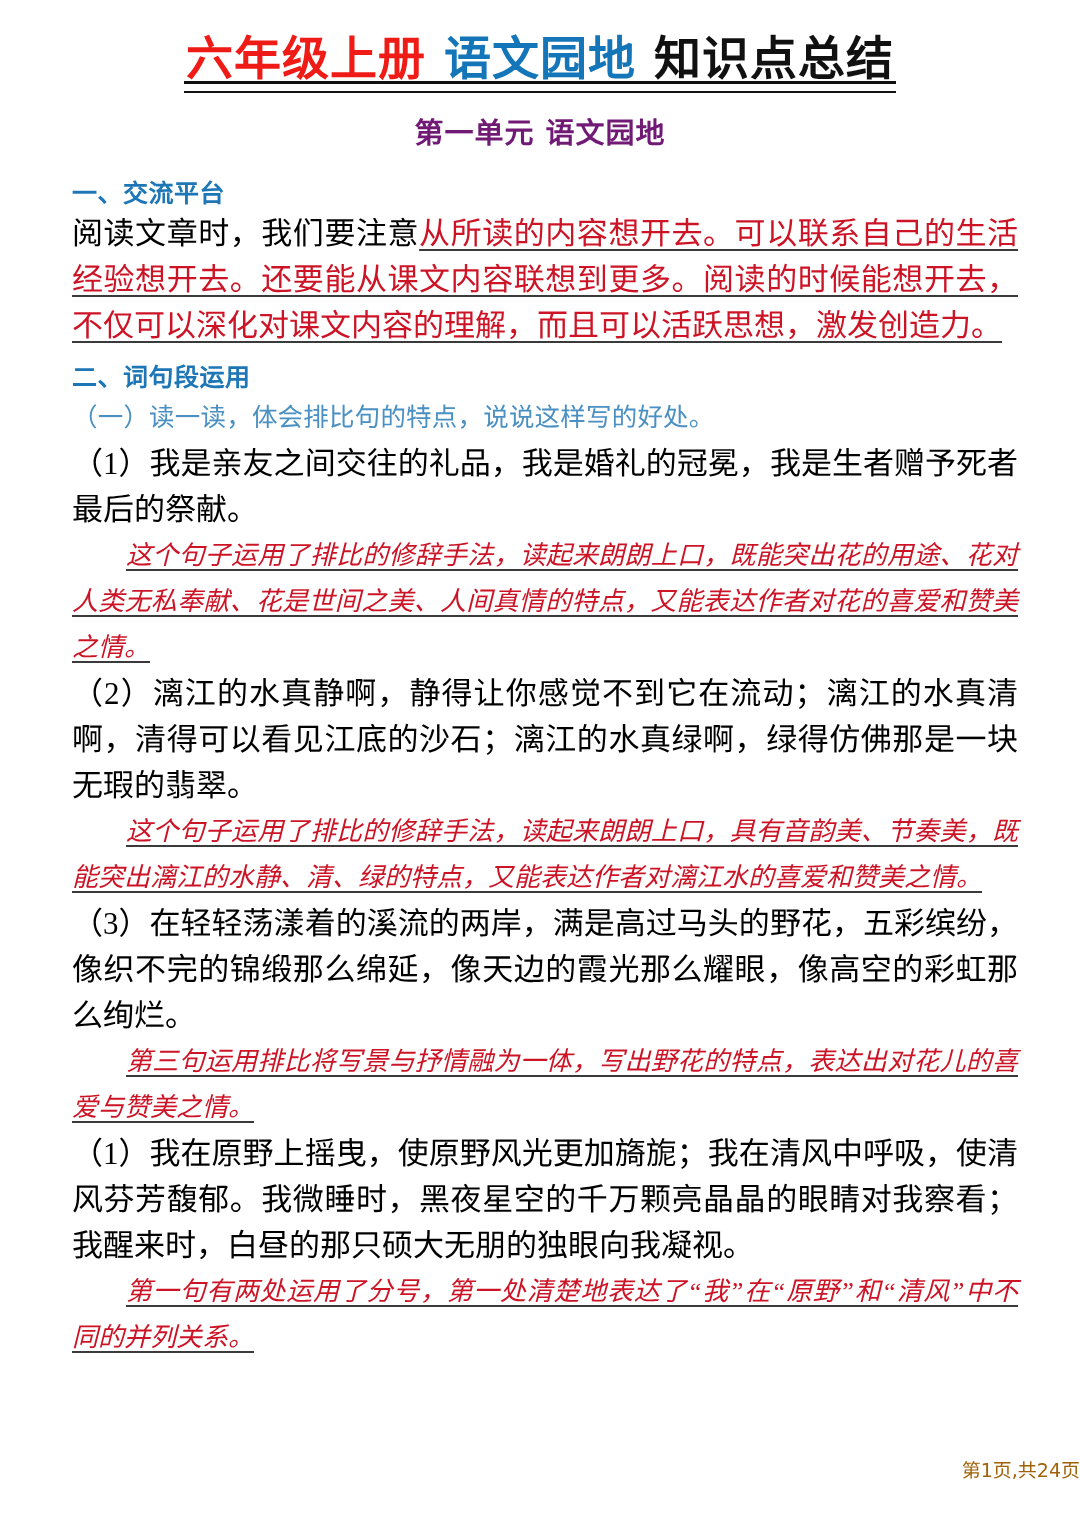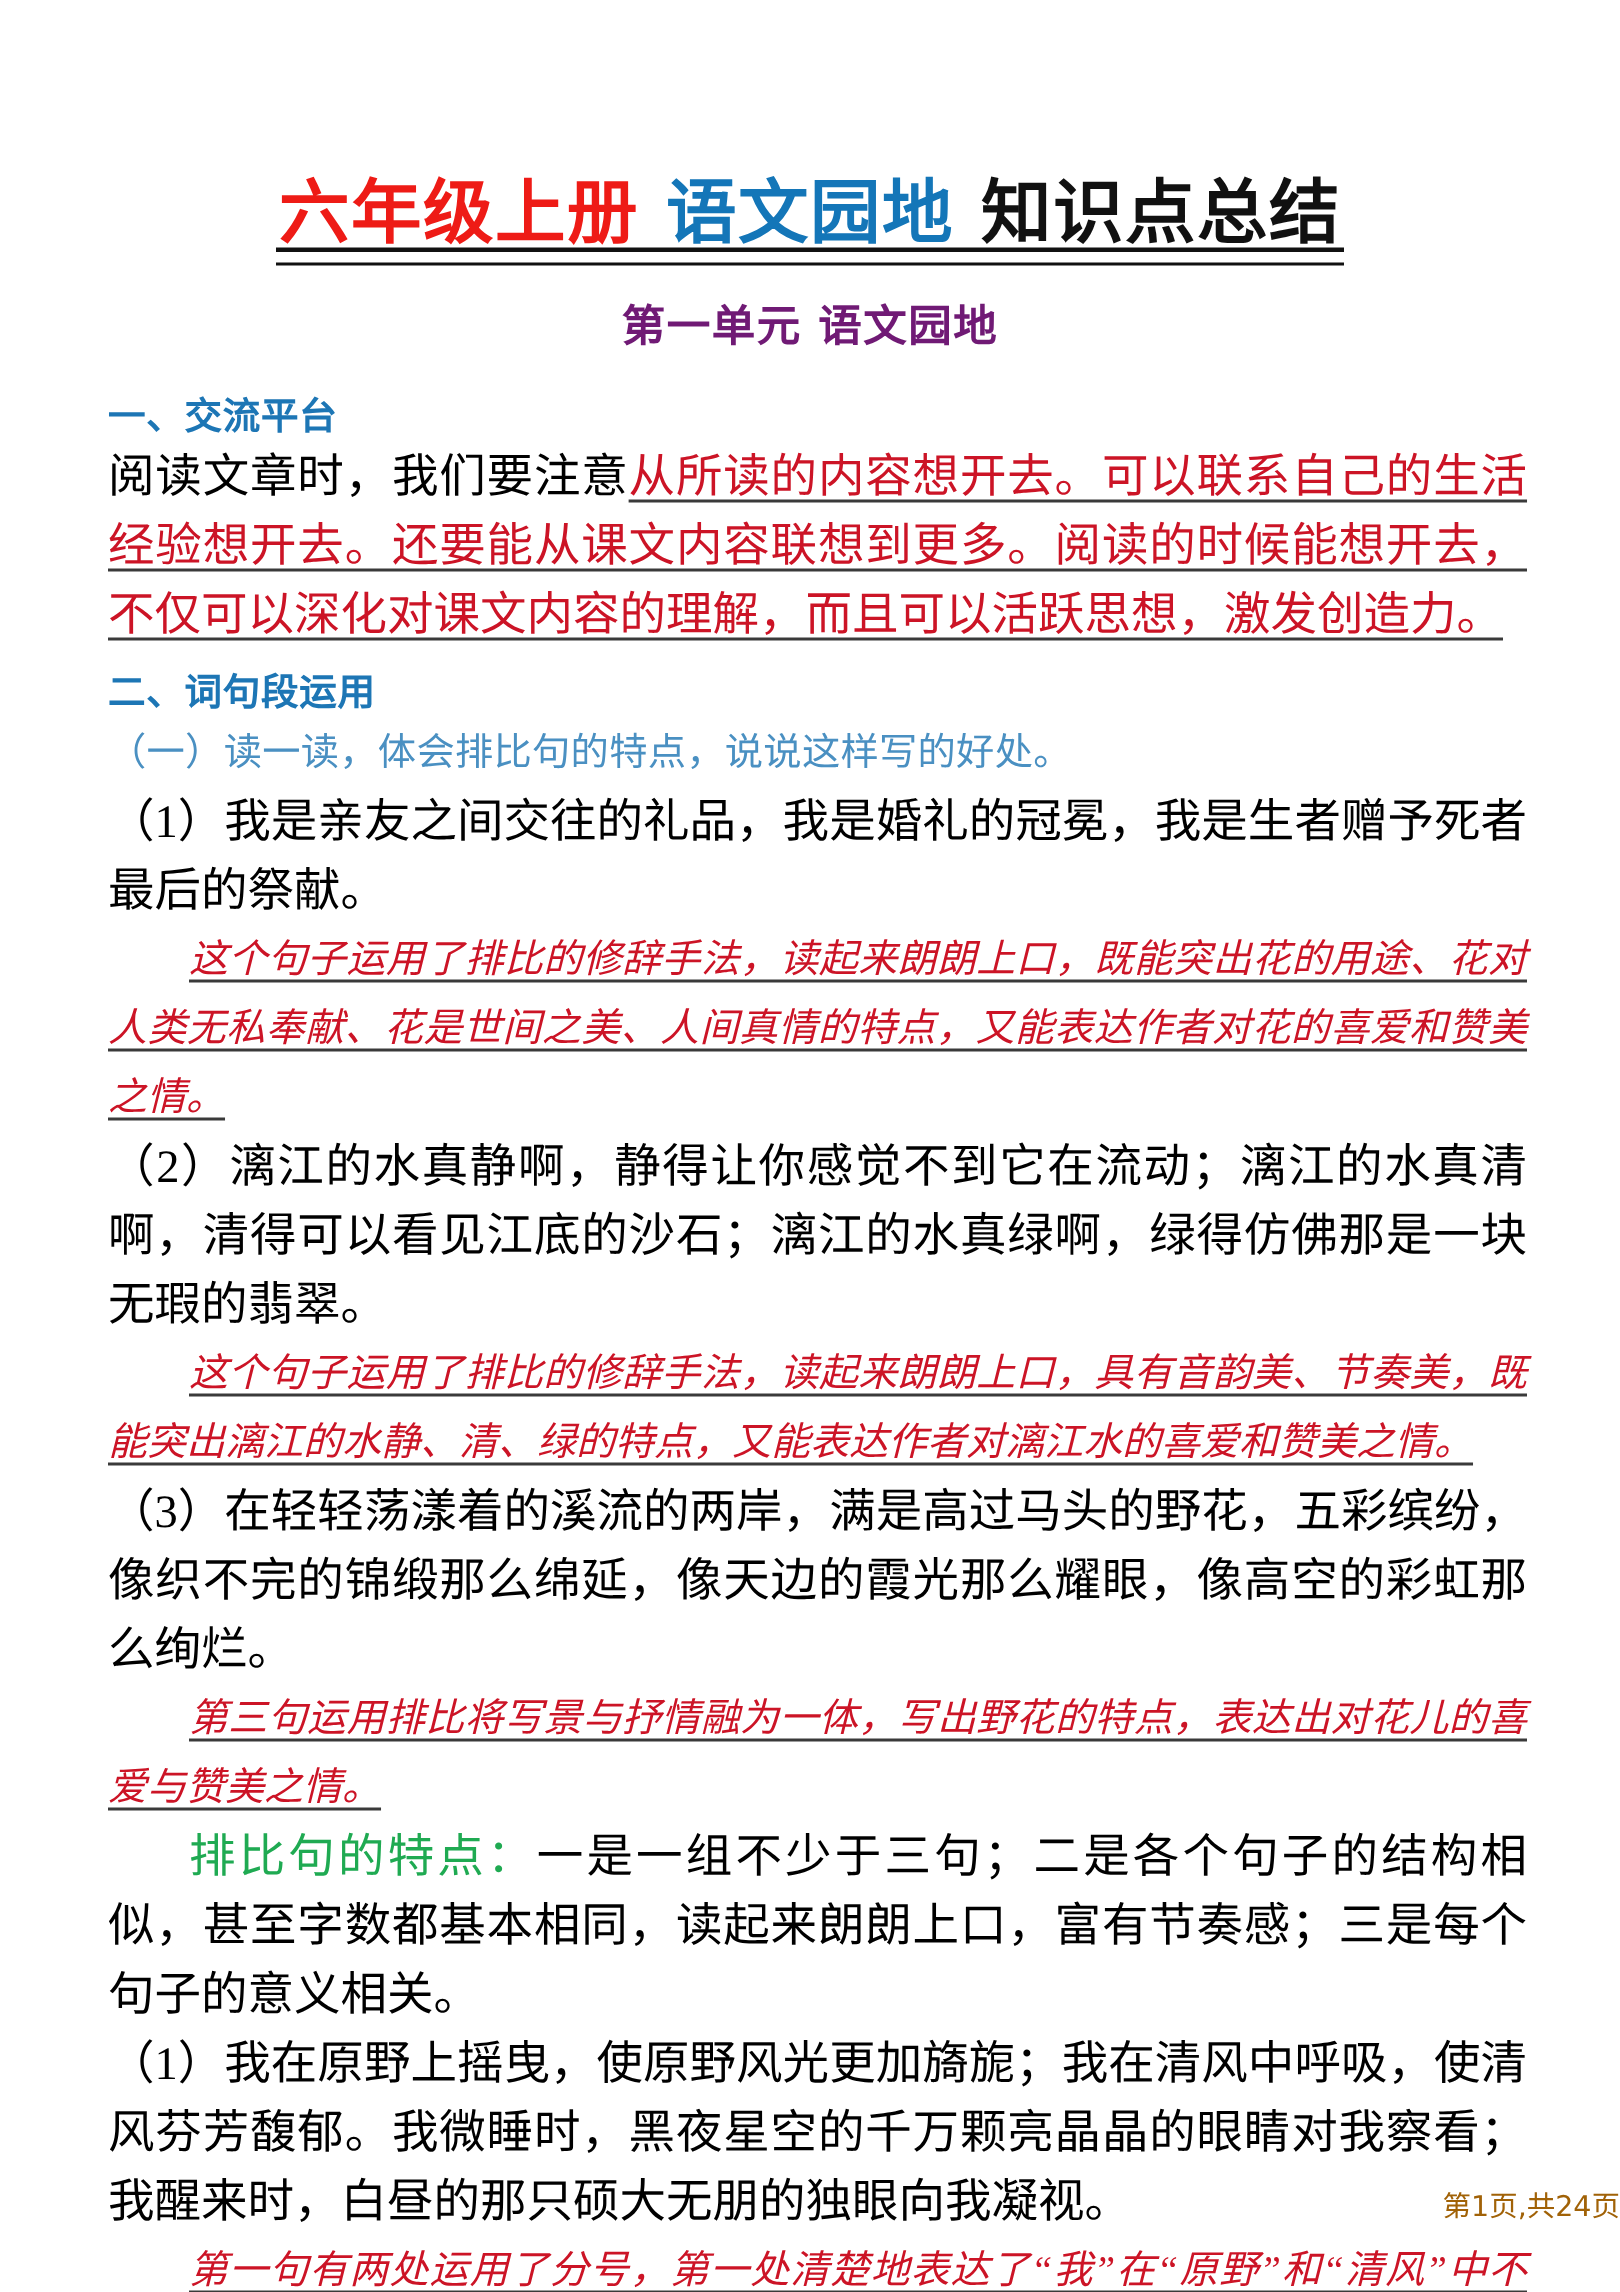--- a/index.html
+++ b/index.html
@@ -28,21 +28,21 @@
 
   
   .doc-title {
     text-align: center;
     font-family: "DejaVu Sans", "Liberation Sans", sans-serif;
     font-weight: bold;
     font-size: 47px;
     letter-spacing: 1px;
     line-height: 1.05;
     margin: 0;
-    padding-top: 118px;
+    padding-top: 34px;
     white-space: nowrap;
   }
   .title-underline-wrap {
     display: inline-block;
     position: relative;
     padding: 0 2px 10px 2px;
   }
   .title-underline-wrap::after {
     content: "";
     position: absolute;
@@ -172,21 +172,20 @@
     <p class="comment"><span class="u-red">这个句子运用了排比的修辞手法，读起来朗朗上口，既能突出花的用途、花对人类无私奉献、花是世间之美、人间真情的特点，又能表达作者对花的喜爱和赞美之情。</span></p>
 
     <p class="para">（2）漓江的水真静啊，静得让你感觉不到它在流动；漓江的水真清啊，清得可以看见江底的沙石；漓江的水真绿啊，绿得仿佛那是一块无瑕的翡翠。</p>
 
     <p class="comment"><span class="u-red">这个句子运用了排比的修辞手法，读起来朗朗上口，具有音韵美、节奏美，既能突出漓江的水静、清、绿的特点，又能表达作者对漓江水的喜爱和赞美之情。</span></p>
 
     <p class="para">（3）在轻轻荡漾着的溪流的两岸，满是高过马头的野花，五彩缤纷，像织不完的锦缎那么绵延，像天边的霞光那么耀眼，像高空的彩虹那么绚烂。</p>
 
     <p class="comment"><span class="u-red">第三句运用排比将写景与抒情融为一体，写出野花的特点，表达出对花儿的喜爱与赞美之情。</span></p>
 
-    <p class="para ind"><span class="green">排比句的特点</span><span class="green">：</span><span>一是一组不少于三句；二是各个句子的结构相似，甚至字数都基本相同，读起来朗朗上口，富有节奏感；三是每个句子的意义相关。</span></p>
 
 
     <p class="para">（1）我在原野上摇曳，使原野风光更加旖旎；我在清风中呼吸，使清风芬芳馥郁。我微睡时，黑夜星空的千万颗亮晶晶的眼睛对我察看；我醒来时，白昼的那只硕大无朋的独眼向我凝视。</p>
 
     <p class="comment"><span class="u-red">第一句有两处运用了分号，第一处清楚地表达了“我”在“原野”和“清风”中不同的并列关系。</span></p>
 
 
   </div>
 
   <div class="footer">第1页,共24页</div>

